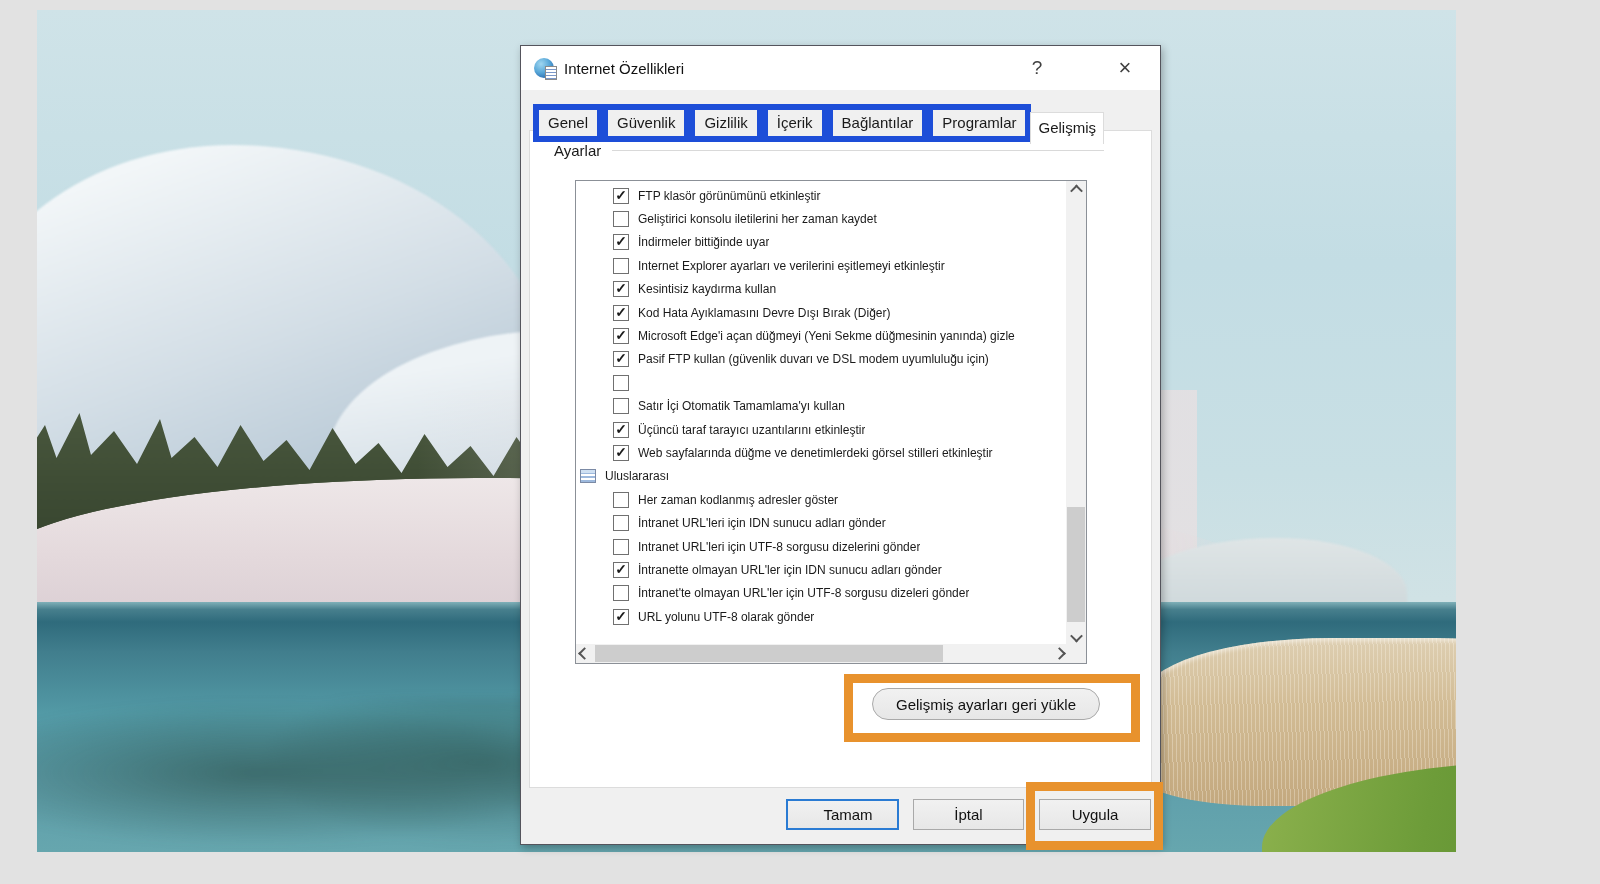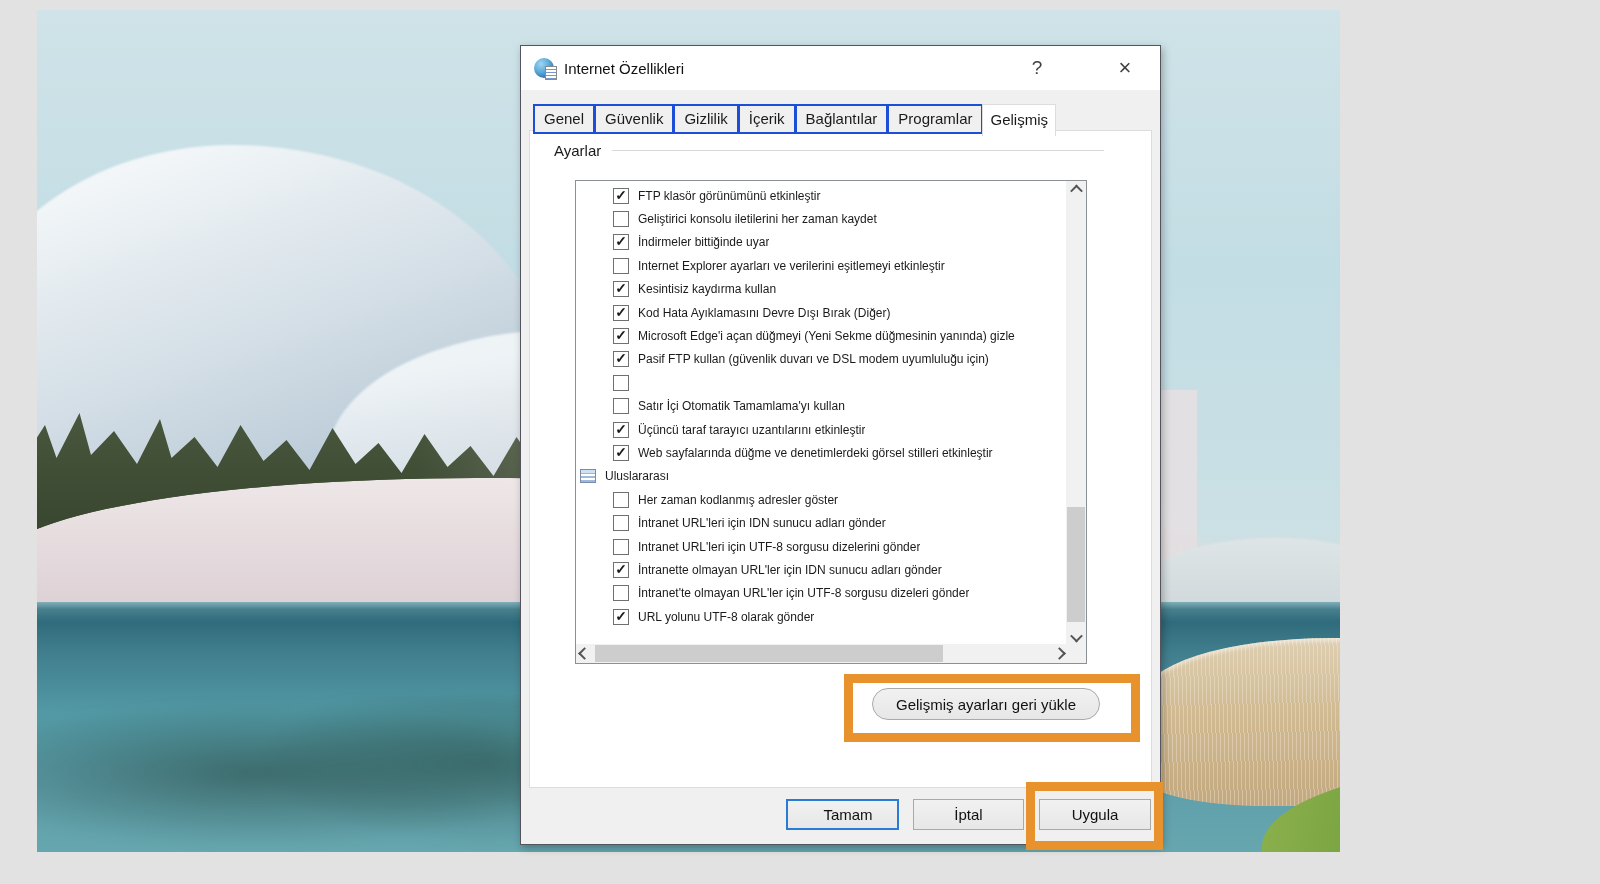--- a/index.html
+++ b/index.html
@@ -1,17 +1,17 @@
 <!DOCTYPE html>
 <html><head>
 <meta charset="utf-8">
 <title>Internet Özellikleri</title>
 <style>
   html,body{margin:0;padding:0;background:#e2e2e2;}
-  .stage{position:relative;width:1340px;height:884px;background:#e2e2e2;overflow:hidden;
+  .stage{position:relative;width:1456px;height:884px;background:#e2e2e2;overflow:hidden;
          font-family:"Liberation Sans",sans-serif;-webkit-font-smoothing:antialiased;}
 
   
   .wallpaper{position:absolute;left:37px;top:10px;width:1495px;height:842px;overflow:hidden;
     background:linear-gradient(180deg,#cfe3e8 0%,#c3dde4 30%,#c8dfe4 55%,#d0e2e5 70%);}
   .wp{position:absolute;}
   .mtn-a{left:-70px;top:135px;width:590px;height:340px;
     background:linear-gradient(160deg,#f2f6f8 15%,#d3dee6 55%,#b8c9d6 85%);
     border-radius:45% 55% 40% 30% / 60% 75% 25% 30%;filter:blur(1px);}
   .mtn-b{left:290px;top:320px;width:470px;height:200px;
@@ -58,21 +58,21 @@
   .app-icon:after{content:"";position:absolute;right:-3px;bottom:-2px;width:10px;height:12px;background:
     repeating-linear-gradient(180deg,#ffffff 0 2px,#7b98c9 2px 3px);border:1px solid #8a8a8a;}
   .title-text{margin-left:10px;font-size:15px;color:#111;}
   .cap-btn{position:absolute;top:6px;width:32px;height:32px;display:flex;align-items:center;justify-content:center;
     color:#404040;font-size:19px;cursor:default;}
   .cap-help{left:500px;}
   .cap-close{left:588px;font-size:22px;}
 
   
   .tabstrip{position:absolute;left:12px;top:58px;display:flex;align-items:flex-end;z-index:2;}
-  .tab{height:26px;line-height:26px;padding:0 9px;background:#f0f0f0;border:2px solid #1d4ed8;
+  .tab{height:26px;line-height:26px;padding:0 9px;background:#f0f0f0;border:6px solid #1d4ed8;
     margin-left:-1px;font-size:15px;color:#1a1a1a;}
   .tab:first-child{margin-left:0;}
   .tab.active{height:31px;line-height:29px;padding:0 7px;background:#ffffff;border:1px solid #dcdcdc;
     border-bottom:none;margin-bottom:-2px;z-index:3;}
   
   .page{position:absolute;left:8px;top:84px;width:623px;height:658px;background:#ffffff;
     border:1px solid #dcdcdc;box-sizing:border-box;}
   .group-label{position:absolute;left:24px;top:11px;font-size:15px;}
   .group-line{position:absolute;left:82px;top:19px;width:492px;border-top:1px solid #d9d9d9;}
 

